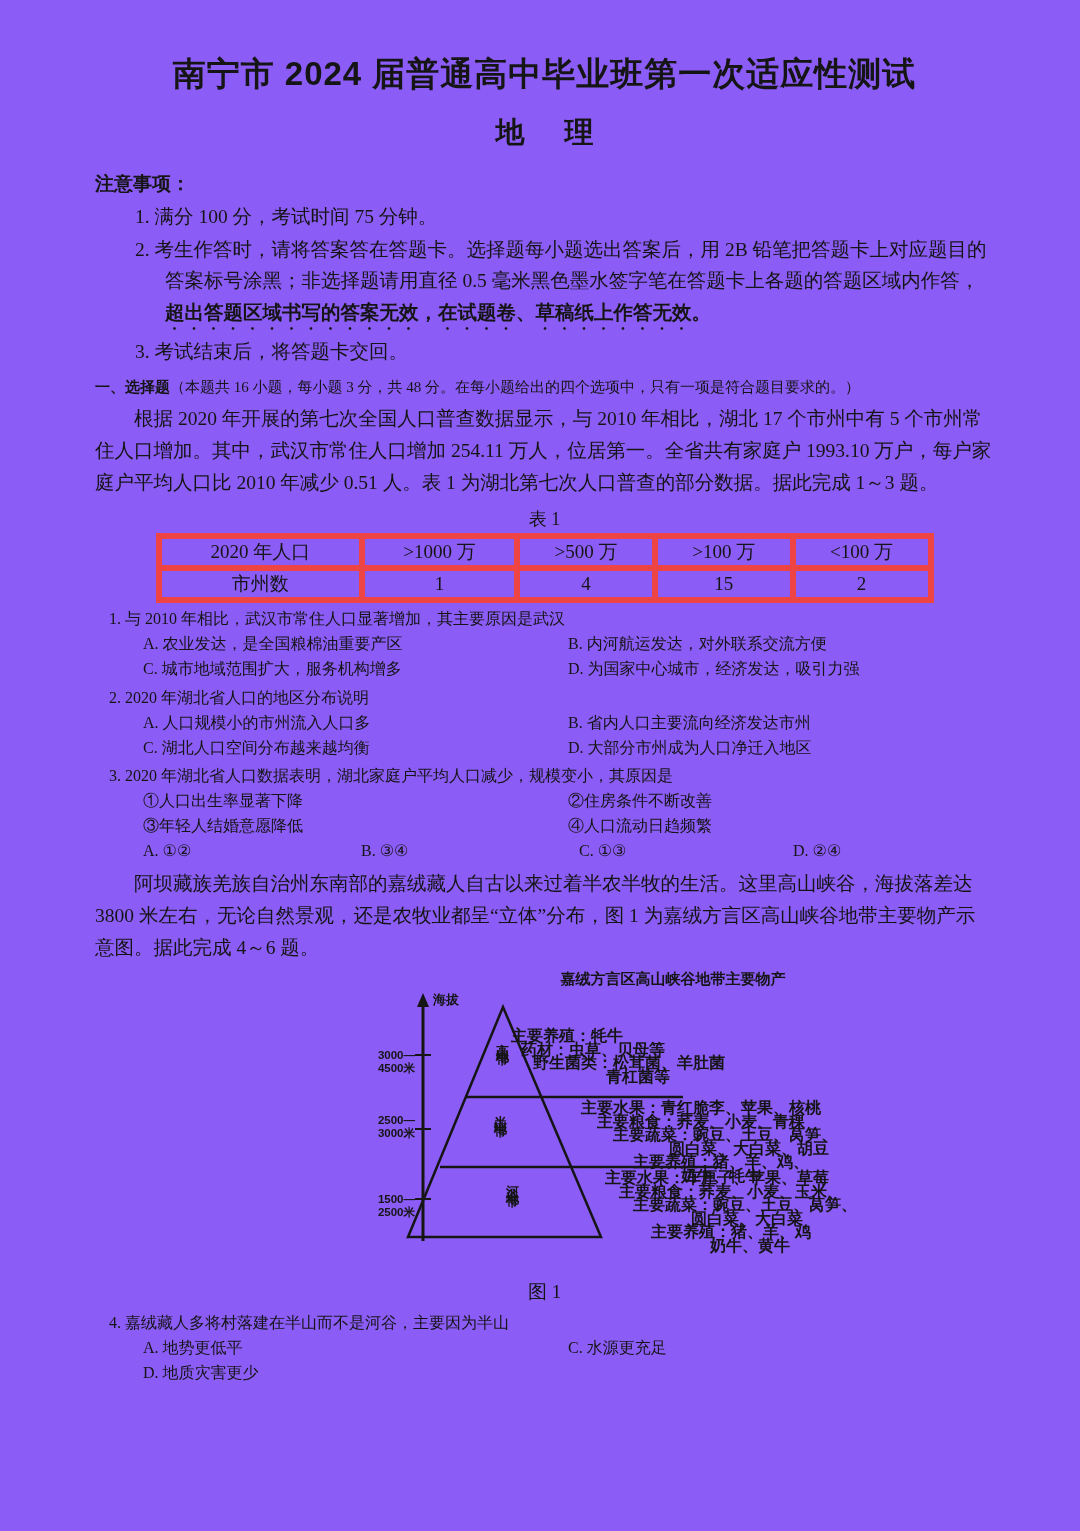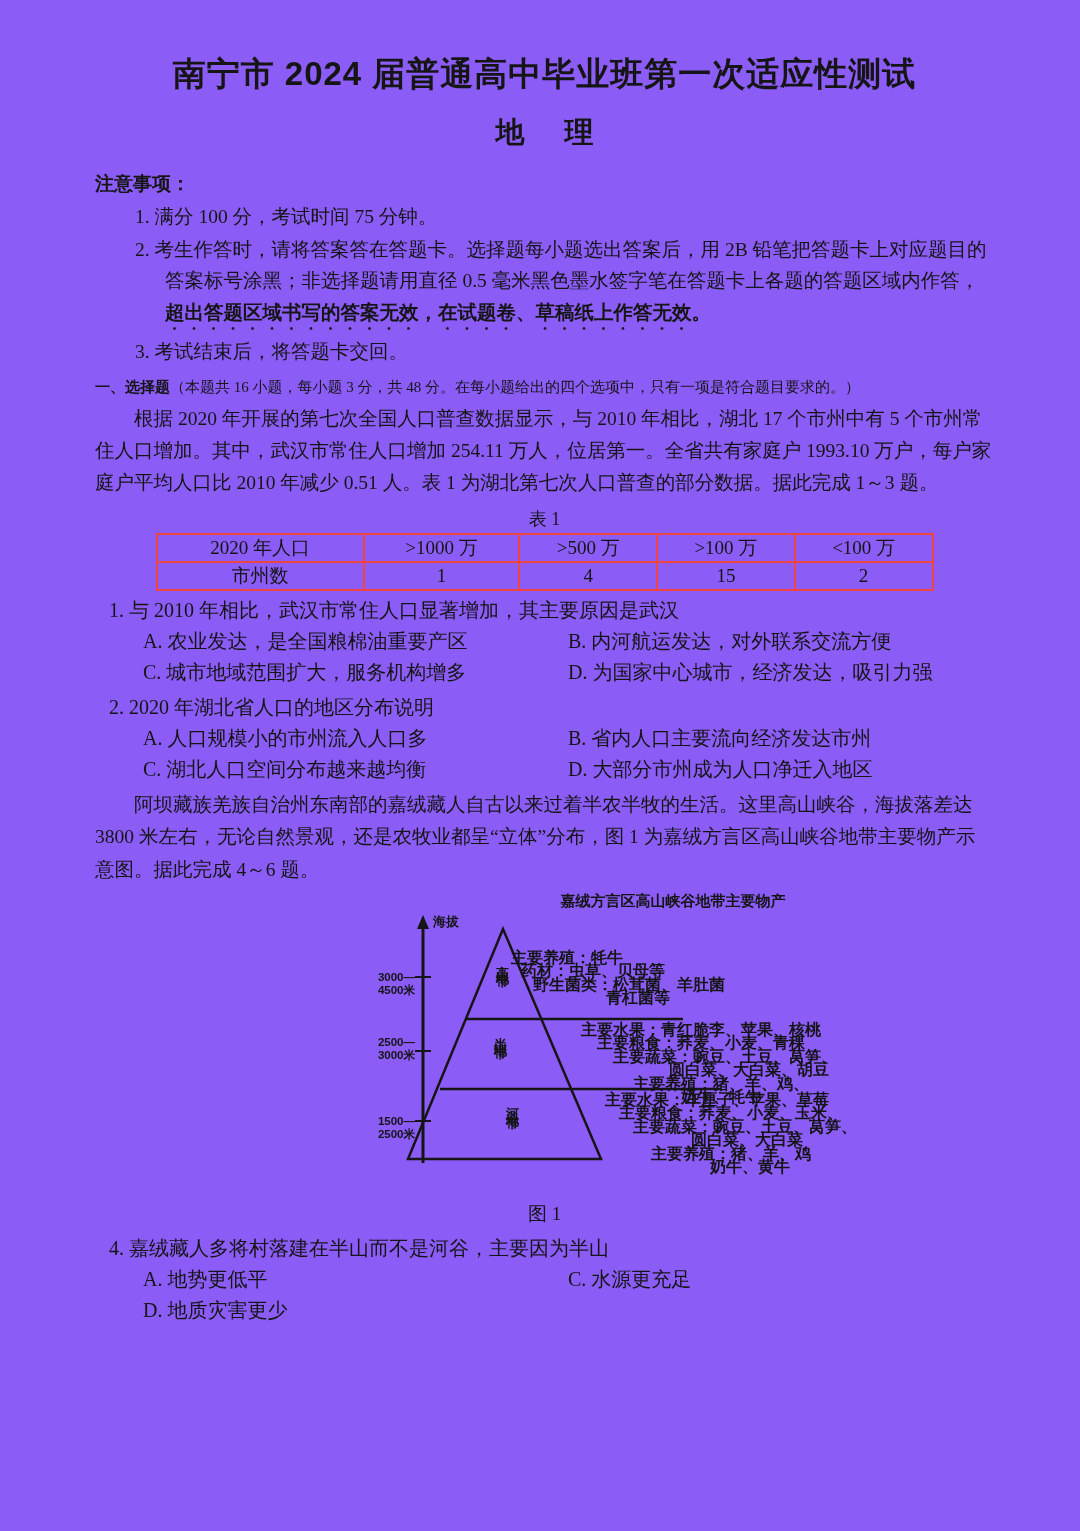--- a/index.html
+++ b/index.html
@@ -24,22 +24,22 @@
   .em-dots {
     font-weight:bold;
     -webkit-text-emphasis:filled dot; -webkit-text-emphasis-position:under;
     text-emphasis:filled dot; text-emphasis-position:under right;
   }
   .section-head { font-size:15px; line-height:1.6; margin:8px 0 4px 0; padding-left:46px; text-indent:-46px; }
   .section-label { font-weight:bold; }
   .passage { font-size:19.5px; line-height:1.65; text-indent:2em; margin:4px 0; }
   .tbl-caption { text-align:center; font-size:18px; margin:8px 0 2px 0; }
   table.t1 { border-collapse:collapse; margin:0 auto; width:778px; }
-  table.t1 td { border:2px solid #ef4444; text-align:center; font-size:19px; height:21px; padding:0 4px; }
-  .question { font-size:20px; }
+  table.t1 td { border:6px solid #ef4444; text-align:center; font-size:19px; height:21px; padding:0 4px; }
+  .question { font-size:16px; }
   .q-stem { margin:4px 0 1px 0; padding-left:14px; line-height:1.5; }
   .opts2 { display:grid; grid-template-columns:425px 1fr; padding-left:48px; line-height:1.55; }
   .opts4 { display:grid; grid-template-columns:218px 218px 214px 1fr; padding-left:48px; line-height:1.55; }
   .opt, .subitem { white-space:nowrap; }
   
   .figure { margin-top:6px; }
   .fig-title {
     width:640px; margin:0 0 2px 258px; text-align:center;
     font-family:"Liberation Sans","DejaVu Sans",sans-serif; font-weight:bold; font-size:15px;
   }
@@ -126,20 +126,35 @@
   <div class="question">
     <div class="q-stem">2. 2020 年湖北省人口的地区分布说明</div>
     <div class="opts2">
       <span class="opt">A. 人口规模小的市州流入人口多</span>
       <span class="opt">B. 省内人口主要流向经济发达市州</span>
       <span class="opt">C. 湖北人口空间分布越来越均衡</span>
       <span class="opt">D. 大部分市州成为人口净迁入地区</span>
     </div>
   </div>
 
+  <div class="question">
+    <div class="q-stem">3. 2020 年湖北省人口数据表明，湖北家庭户平均人口减少，规模变小，其原因是</div>
+    <div class="opts2">
+      <span class="subitem">①人口出生率显著下降</span>
+      <span class="subitem">②住房条件不断改善</span>
+      <span class="subitem">③年轻人结婚意愿降低</span>
+      <span class="subitem">④人口流动日趋频繁</span>
+    </div>
+    <div class="opts4">
+      <span class="opt">A. ①②</span>
+      <span class="opt">B. ③④</span>
+      <span class="opt">C. ①③</span>
+      <span class="opt">D. ②④</span>
+    </div>
+  </div>
 
   <p class="passage">阿坝藏族羌族自治州东南部的嘉绒藏人自古以来过着半农半牧的生活。这里高山峡谷，海拔落差达 3800 米左右，无论自然景观，还是农牧业都呈“立体”分布，图 1 为嘉绒方言区高山峡谷地带主要物产示意图。据此完成 4～6 题。</p>
 
   <div class="figure">
     <div class="fig-title">嘉绒方言区高山峡谷地带主要物产</div>
 
     <div class="diagram">
       <svg width="640" height="286" viewBox="0 0 640 286">
 
         <line x1="70" y1="12" x2="70" y2="250" stroke="#151515" stroke-width="3"></line>

